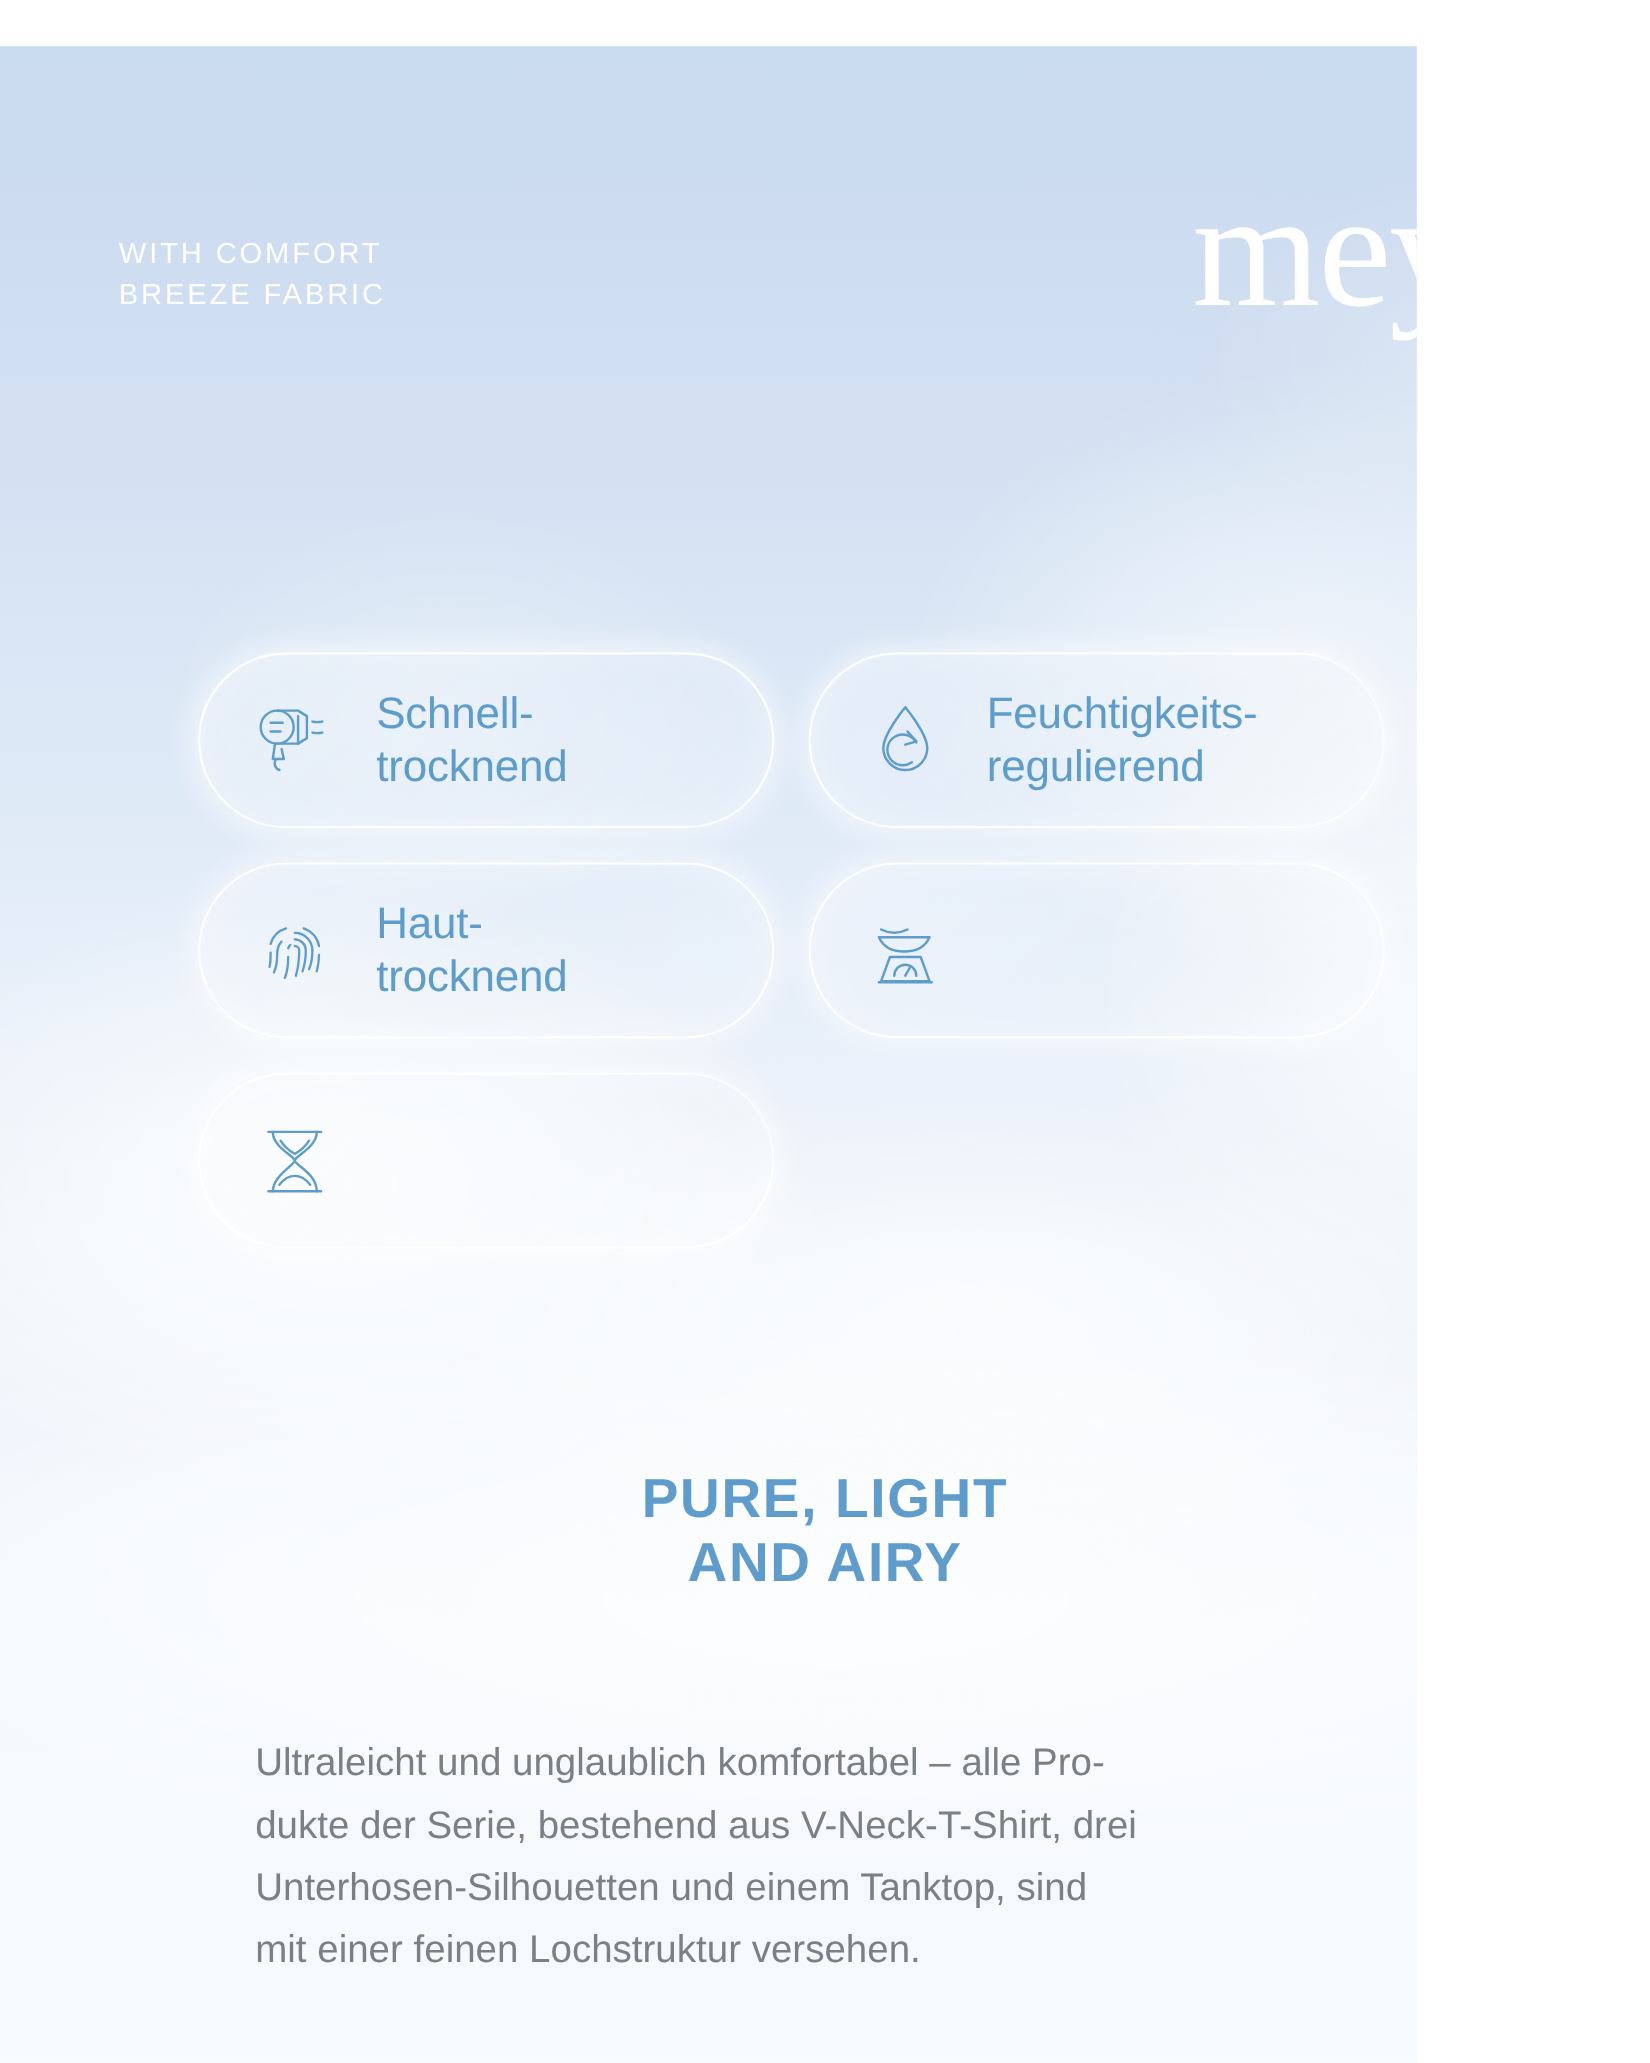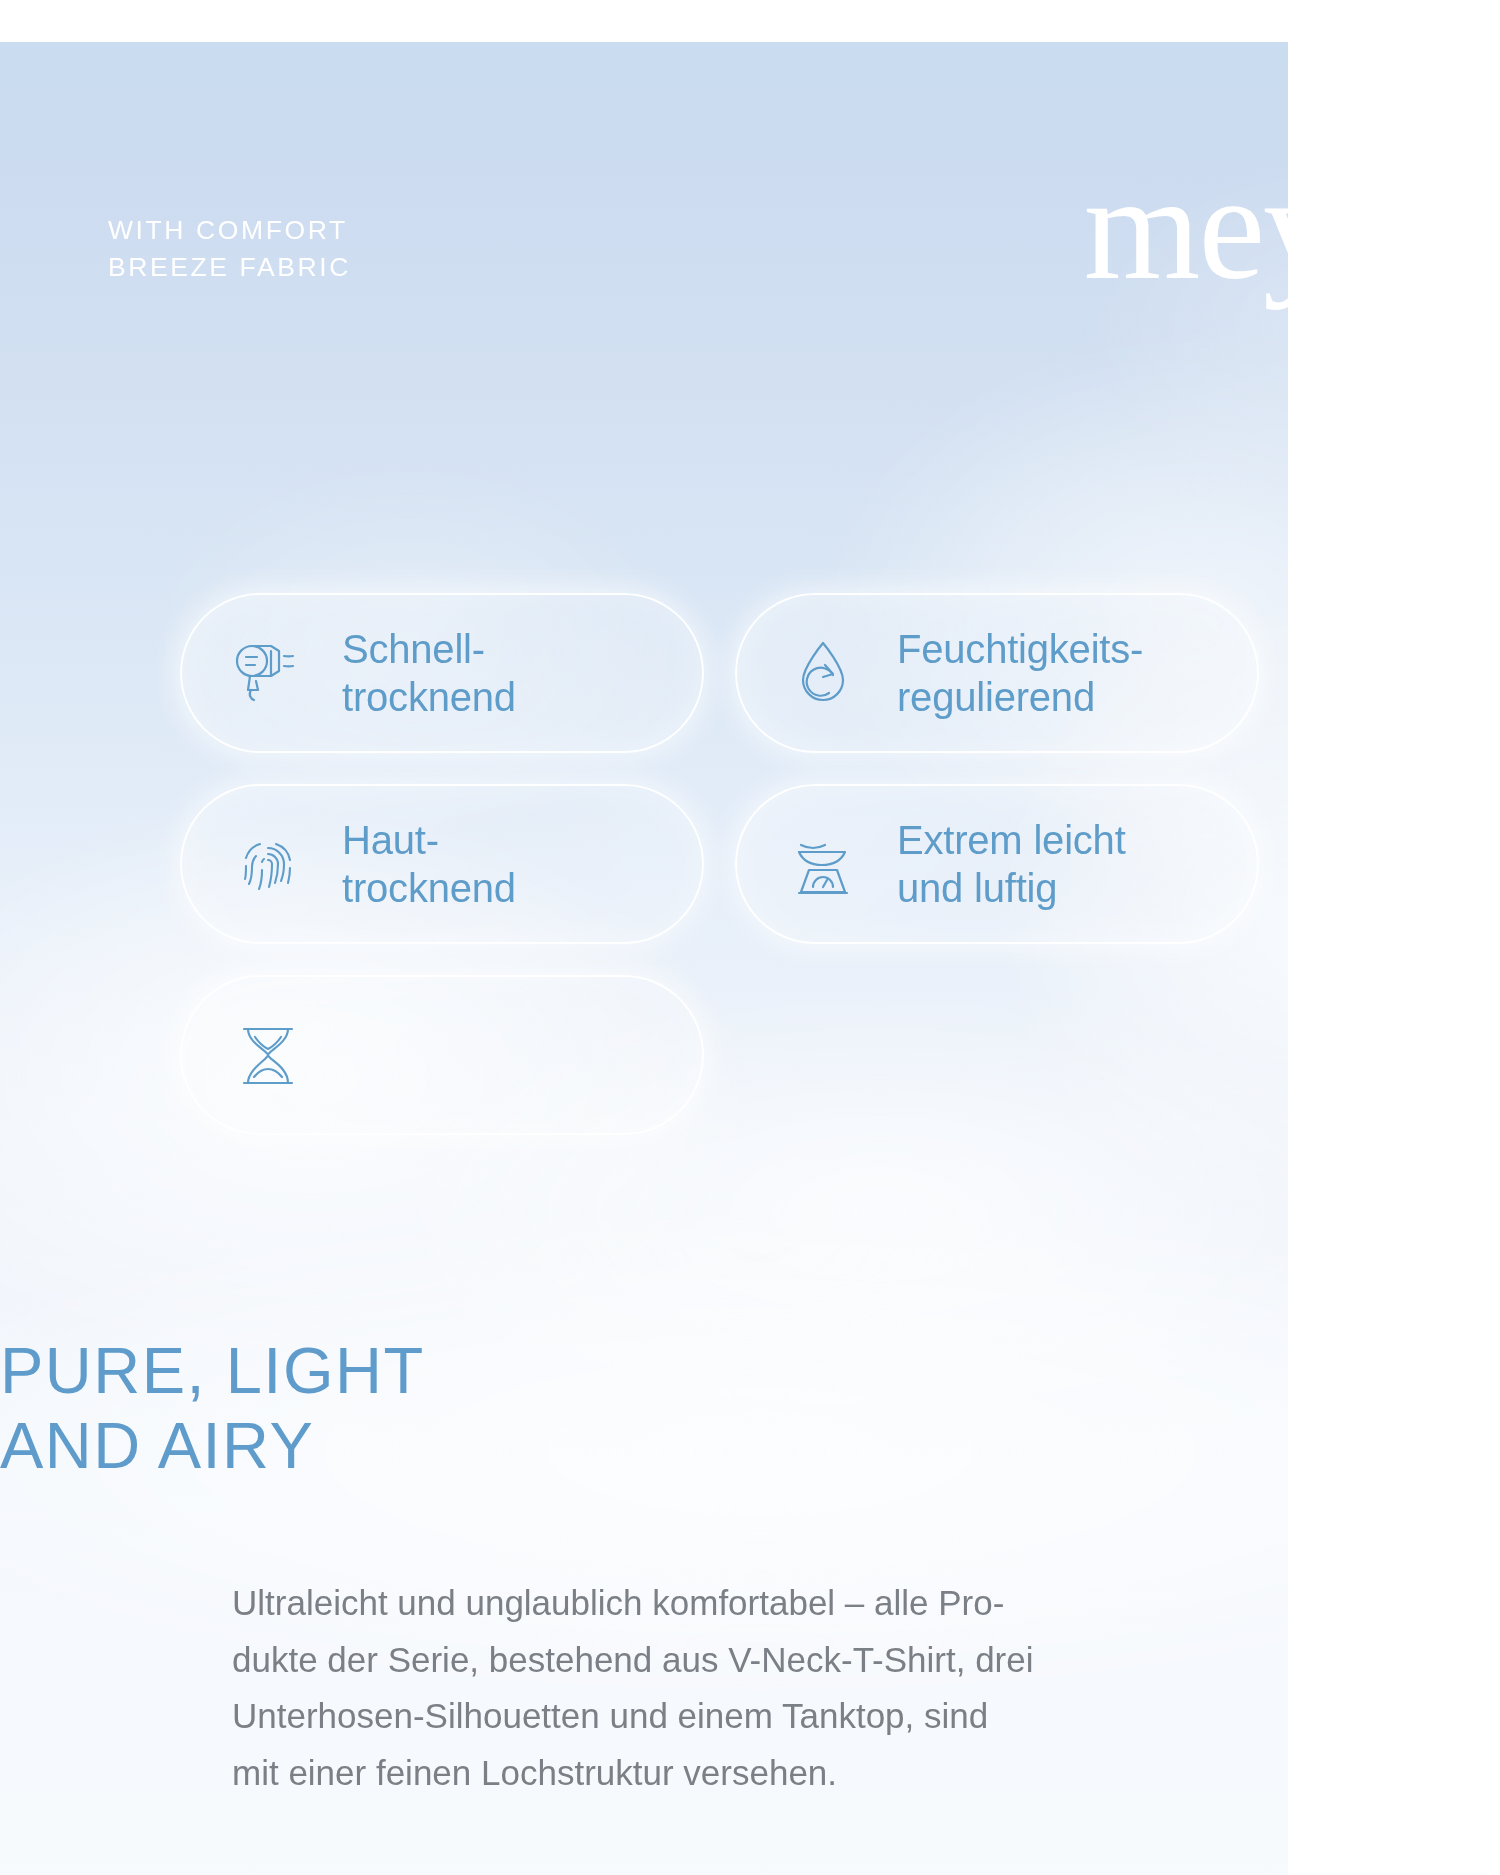--- a/index.html
+++ b/index.html
@@ -115,24 +115,24 @@
     font-size:40px;
     line-height:1.20;
     font-weight:400;
     white-space:pre-line;
     letter-spacing:-.2px;
   }
 
   
   .headline {
     position:absolute; left:0; top:1291px; width:1500px;
-    text-align:left;
+    text-align:center;
     color:#5f9ccb;
-    font-size:65px;
-    font-weight:400;
+    font-size:50px;
+    font-weight:700;
     line-height:1.16;
     letter-spacing:1.5px;
     white-space:pre-line;
   }
   .copy {
     position:absolute; left:232px; top:1533px; width:1036px;
     text-align:left;
     color:#7b7f86;
     font-size:35px;
     line-height:1.62;
@@ -214,22 +214,20 @@
       <span class="icon">
         <svg viewBox="0 0 76 76" fill="none" stroke="#5e9cc9" stroke-width="2.2" stroke-linecap="round" stroke-linejoin="round">
           <path d="M16 19c8 4 16 4 24 0"></path>
           <path d="M14 26h46c-4 9-12 13-23 13S18 35 14 26z"></path>
           <path d="M24 44h28l8 22H16l8-22z"></path>
           <path d="M14 67h48"></path>
           <path d="M28 61a10 10 0 0 1 20 0"></path>
           <path d="M38 61l4-7"></path>
         </svg>
       </span>
-      <span class="pill-label">Extrem leicht
-und luftig</span>
     </div>
 
 
     <div class="pill">
       <span class="icon">
         <svg viewBox="0 0 76 76" fill="none" stroke="#5e9cc9" stroke-width="2.2" stroke-linecap="round" stroke-linejoin="round">
           <path d="M14 12h48M14 66h48"></path>
           <path d="M18 12c0 14 20 22 20 26S18 52 18 66"></path>
           <path d="M58 12c0 14-20 22-20 26s20 12 20 28"></path>
           <path d="M25 20c4 6 9 10 13 12 4-2 9-6 13-12"></path>

